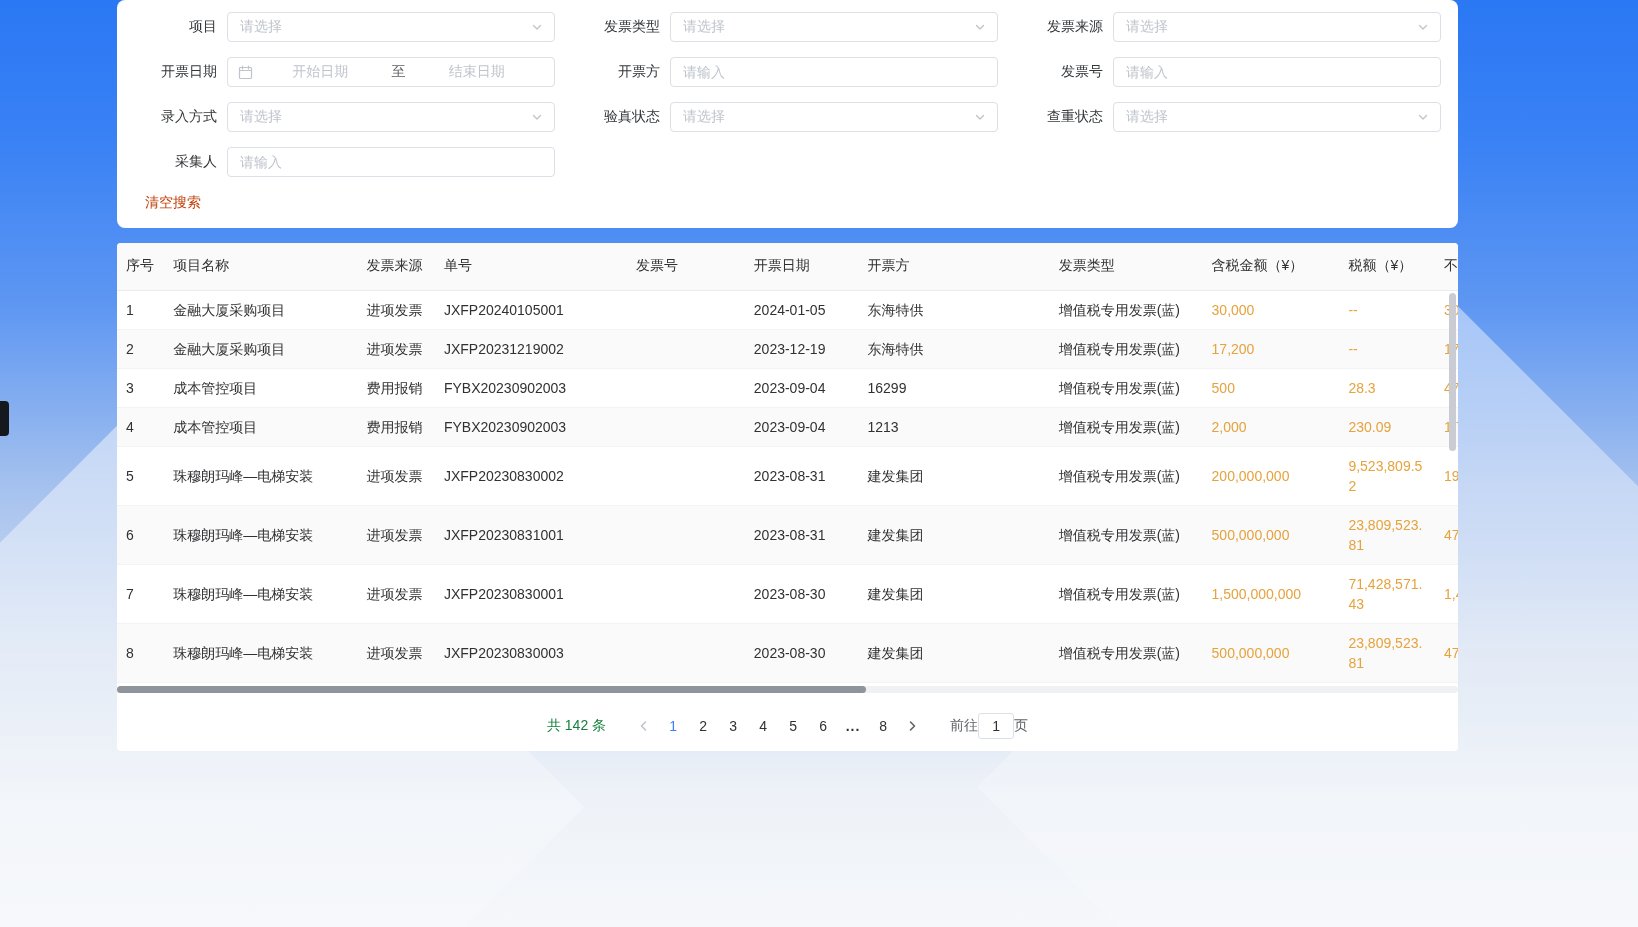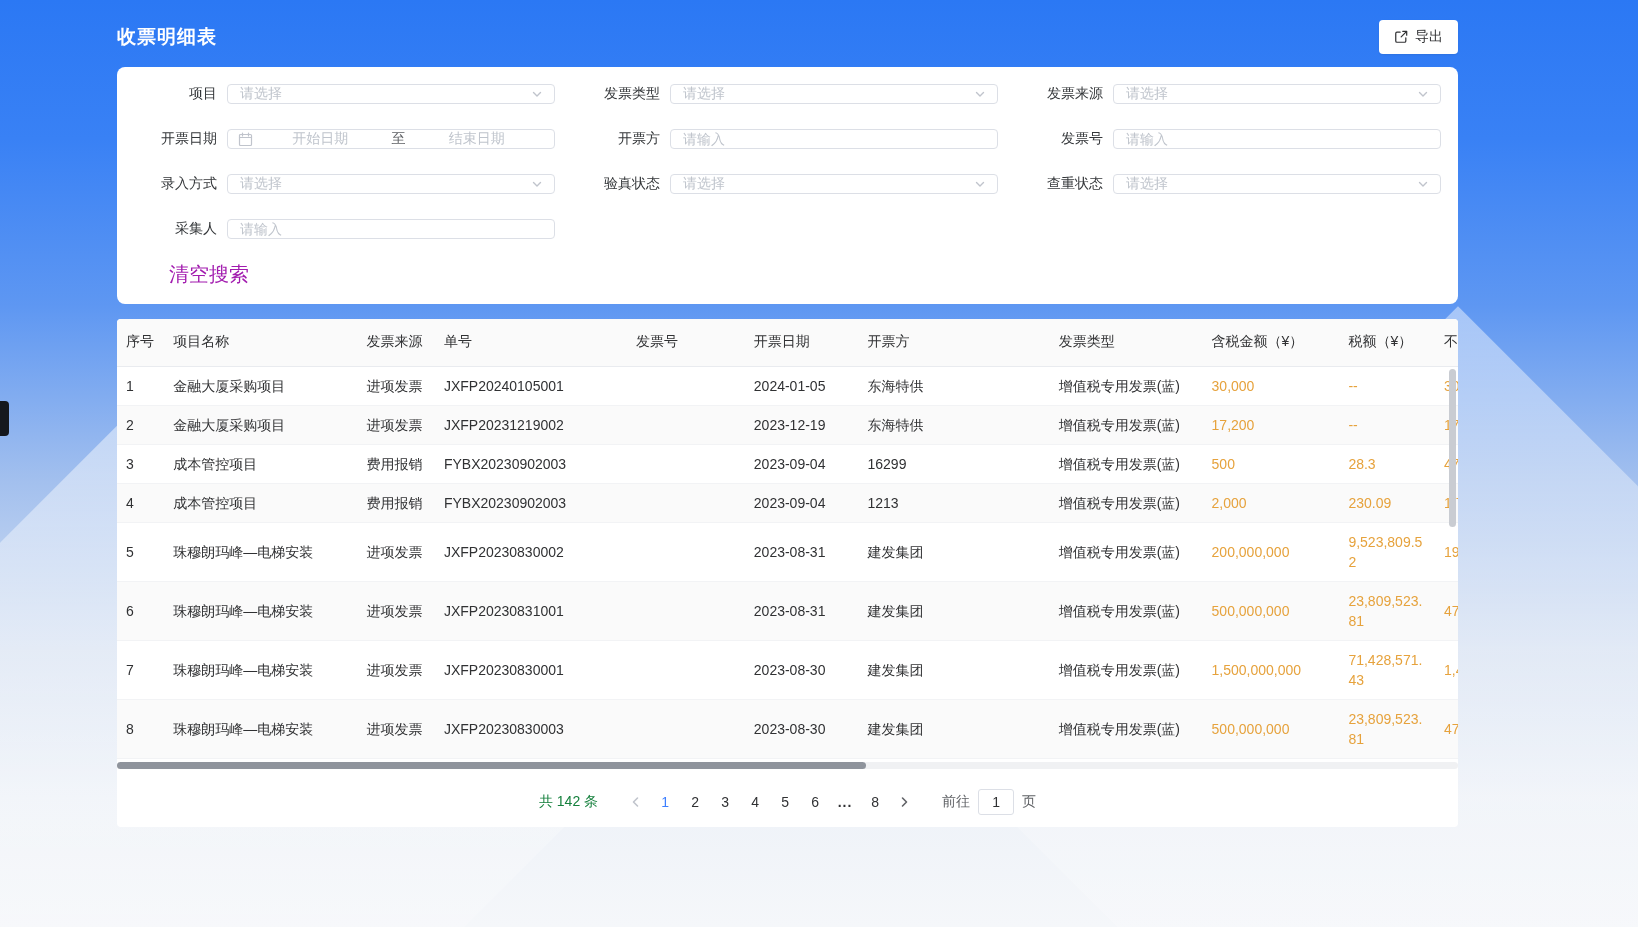--- a/index.html
+++ b/index.html
@@ -26,36 +26,36 @@
   .export-btn { display:flex; align-items:center; gap:7px; height:34px; padding:0 15px;
     background:#FFFFFF; border:none; border-radius:4px; font-size:14px; color:#303133; cursor:pointer;
     box-shadow:0 1px 2px rgba(0,0,0,0.08); }
   .export-btn .ic { display:flex; align-items:center; }
 
   
   .filter-card { background:#FFFFFF; border-radius:8px; padding:12px 16px 16px 12px; }
   .filter-grid { display:grid; grid-template-columns:repeat(3, 426px); column-gap:17px; row-gap:15px; }
   .f-field { display:flex; align-items:center; height:30px; }
   .f-label { flex:none; width:88px; text-align:right; margin-right:10px; font-size:14px; color:#333639; white-space:nowrap; }
-  .ctl { flex:1; height:20px; min-width:0; border:1px solid #DCDFE6; border-radius:4px; background:#fff;
+  .ctl { flex:1; height:30px; min-width:0; border:1px solid #DCDFE6; border-radius:4px; background:#fff;
     display:flex; align-items:center; }
   .select { justify-content:space-between; padding:0 10px 0 12px; cursor:pointer; }
   .ph { color:#BFC4CC; font-size:14px; }
   .chev-wrap, .cal-wrap { display:flex; align-items:center; }
   .ctl input { border:none; outline:none; width:100%; height:28px; padding:0 12px; font-size:14px;
     border-radius:4px; color:#4c1d95; background:transparent; font-family:inherit; }
   .ctl input::placeholder { color:#BFC4CC; }
   .daterange { padding:0 10px; cursor:pointer; }
   .dr-part { flex:1; text-align:center; color:#BFC4CC; font-size:14px; }
   .dr-sep { color:#606266; font-size:14px; padding:0 4px; }
 
   .filter-actions { margin-top:17px; padding-left:5px; display:flex; align-items:center; }
   .search-btn { width:199px; height:32px; background:#4A7DF0; color:#FFFFFF; border:none; border-radius:4px;
     font-size:14px; cursor:pointer; font-family:inherit; letter-spacing:2px; }
-  .clear-link { margin-left:35px; color:#a21caf; font-size:20px; cursor:pointer; text-decoration:none; }
+  .clear-link { margin-left:11px; color:#c2410c; font-size:14px; cursor:pointer; text-decoration:none; }
 
   
   .table-card { margin-top:15px; background:#FFFFFF; border-radius:4px; position:relative; overflow:hidden; }
   .table-clip { overflow:hidden; width:1341px; }
   table.grid-table { border-collapse:collapse; table-layout:fixed; width:1469px; }
   .grid-table th { height:47px; background:#FAFAFA; font-weight:500; color:#303133; text-align:left;
     padding:4px 9px; font-size:14px; border-bottom:1px solid #E9EBEF; white-space:nowrap; overflow:hidden; }
   .grid-table td { padding:9px; font-size:14px; color:#303133; border-bottom:1px solid #F2F3F5;
     line-height:20px; white-space:nowrap; overflow:hidden; }
   .grid-table tbody tr:nth-child(even) { background:#FAFAFA; }
@@ -74,46 +74,33 @@
   .sum-val { margin-left:8px; }
 
   
   .pagination { height:50px; display:flex; align-items:center; justify-content:center; font-size:14px; color:#303133; }
   .pg-total { color:#15803d; margin-right:24px; }
   .pg-arrow { background:none; border:none; padding:0 7px; cursor:pointer; display:flex; align-items:center; }
   .pg-pages { list-style:none; display:flex; margin:0; padding:0; }
   .pg-page { min-width:30px; text-align:center; padding:0 2px; cursor:pointer; line-height:28px; color:#303133; }
   .pg-page.active { color:#3D7FFF; }
   .pg-ellipsis { font-weight:bold; letter-spacing:1px; color:#303133; }
-  .pg-jump { margin-left:24px; color:#606266; display:flex; align-items:center; gap:8px; }
+  .pg-jump { margin-left:24px; color:#606266; display:flex; align-items:center; }
   .pg-input { width:36px; height:26px; border:1px solid #DCDFE6; border-radius:3px; text-align:center;
     font-size:14px; color:#303133; outline:none; font-family:inherit; }
 </style>
 </head>
 <body>
 
 <div class="bg-deco deco-left"></div>
 <div class="bg-deco deco-right"></div>
 <div class="drawer-handle"></div>
 
 <div class="page">
 
-  <div class="page-header">
-    <h1 class="page-title">收票明细表</h1>
-    <button class="export-btn">
-      <span class="ic">
-        <svg width="14" height="14" viewBox="0 0 16 16" fill="none" stroke="#303133" stroke-width="1.4" stroke-linecap="round" stroke-linejoin="round">
-          <path d="M7 2.5H3.4C2.6 2.5 2 3.1 2 3.9v8.7c0 .8.6 1.4 1.4 1.4h8.7c.8 0 1.4-.6 1.4-1.4V9"></path>
-          <path d="M10 1.5h4.5V6"></path>
-          <path d="M14.2 1.8 8.2 7.8"></path>
-        </svg>
-      </span>
-      <span>导出</span>
-    </button>
-  </div>
 
   <div class="filter-card">
     <div class="filter-grid">
         <div class="f-field">
           <span class="f-label">项目</span>
           <div class="ctl select">
             <span class="ph">请选择</span>
             <span class="chev-wrap">
               <svg width="14" height="14" viewBox="0 0 14 14" fill="none" stroke="#C0C4CC" stroke-width="1.4" stroke-linecap="round" stroke-linejoin="round">
                 <polyline points="3.5,5.5 7,9 10.5,5.5"></polyline>

